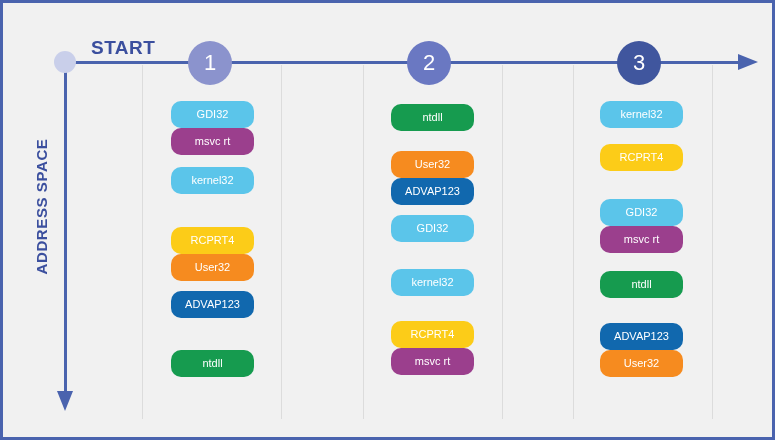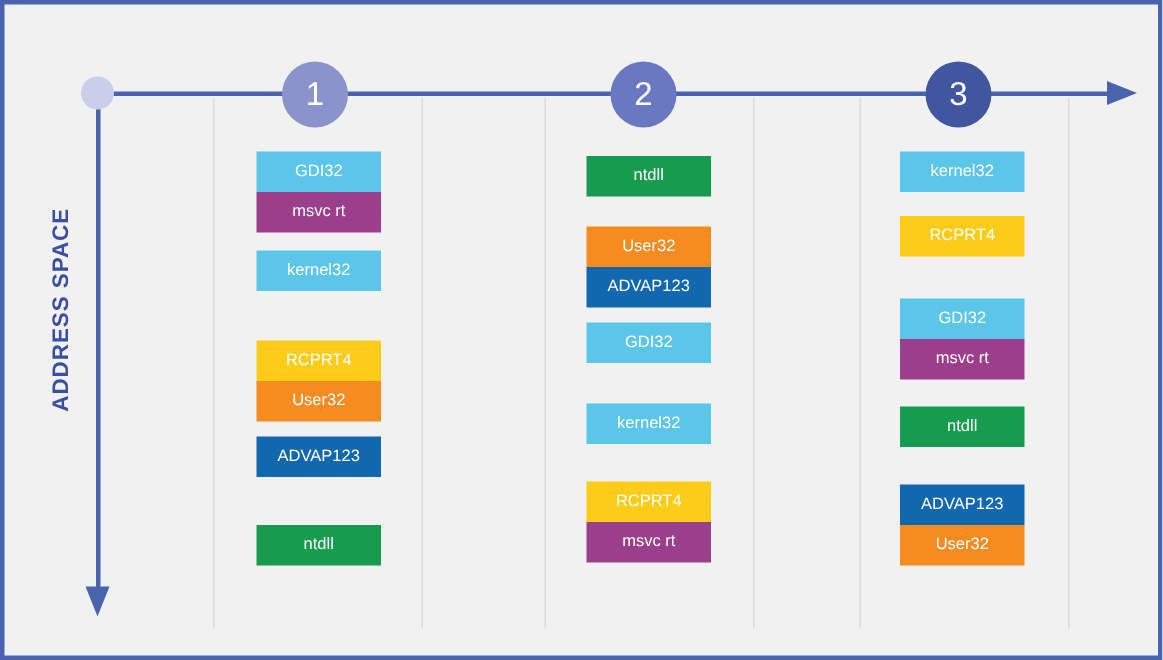--- a/index.html
+++ b/index.html
@@ -105,20 +105,21 @@
   .dll{
     position:absolute;
     left:0;
     width:83px;height:27px;
     box-sizing:border-box;
     display:flex;align-items:center;justify-content:center;
     color:#ffffff;
     font-size:11px;
     line-height:1;
     white-space:nowrap;
+    border-radius:10px;
   }
 </style>
 </head>
 <body>
 
 <div id="canvas">
 
   <div id="dividers">
       <div class="divider" style="left: 139px;"></div>
       <div class="divider" style="left: 278px;"></div>
@@ -128,20 +129,21 @@
       <div class="divider" style="left: 709px;"></div>
     </div>
 
   <div class="axis-line"></div>
   <div class="axis-arrow"></div>
   <div class="axis-label">ADDRESS SPACE</div>
 
   <div class="timeline-line"></div>
   <div class="timeline-arrow"></div>
   <div class="start-dot"></div>
+  <div class="start-label">START</div>
 
   <div class="step step-1">1</div>
   <div class="step step-2">2</div>
   <div class="step step-3">3</div>
 
   <div class="col col-1" id="col-0">
       <div class="dll" style="top: 98px; background: rgb(91, 197, 234);">GDI32</div>
       <div class="dll" style="top: 125px; background: rgb(155, 63, 141);">msvc rt</div>
       <div class="dll" style="top: 164px; background: rgb(91, 197, 234);">kernel32</div>
       <div class="dll" style="top: 224px; background: rgb(252, 204, 24);">RCPRT4</div>

